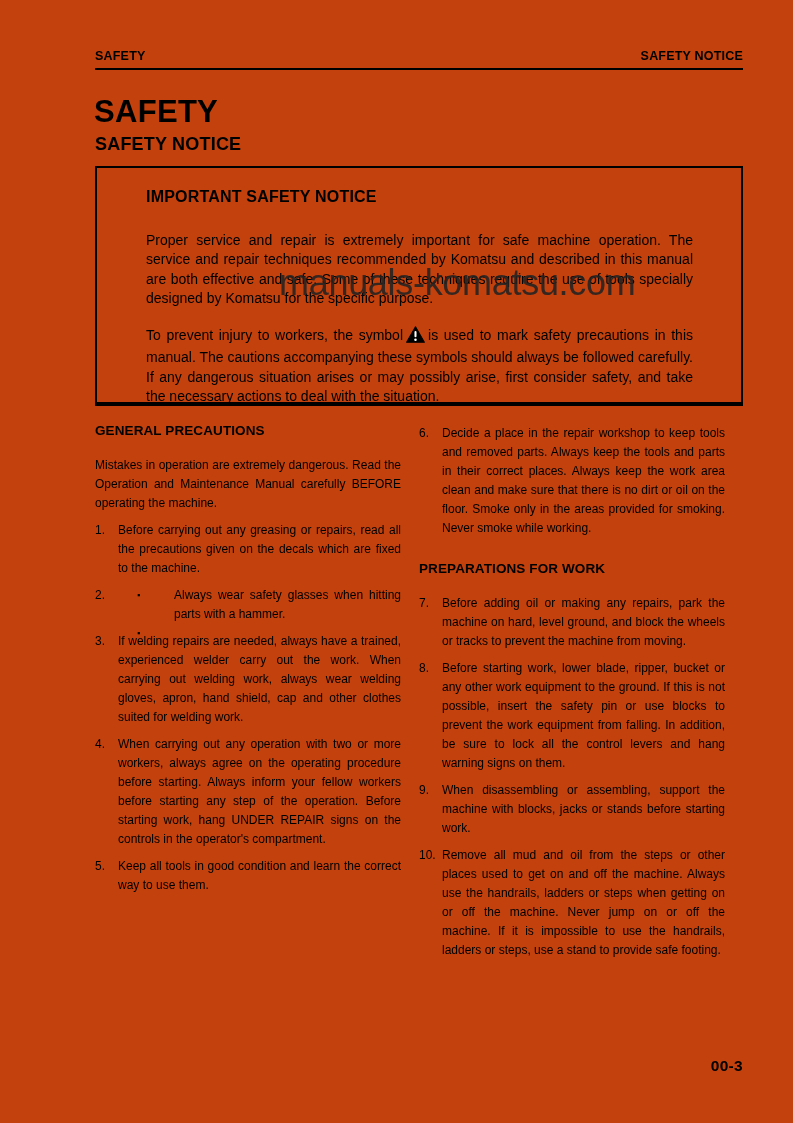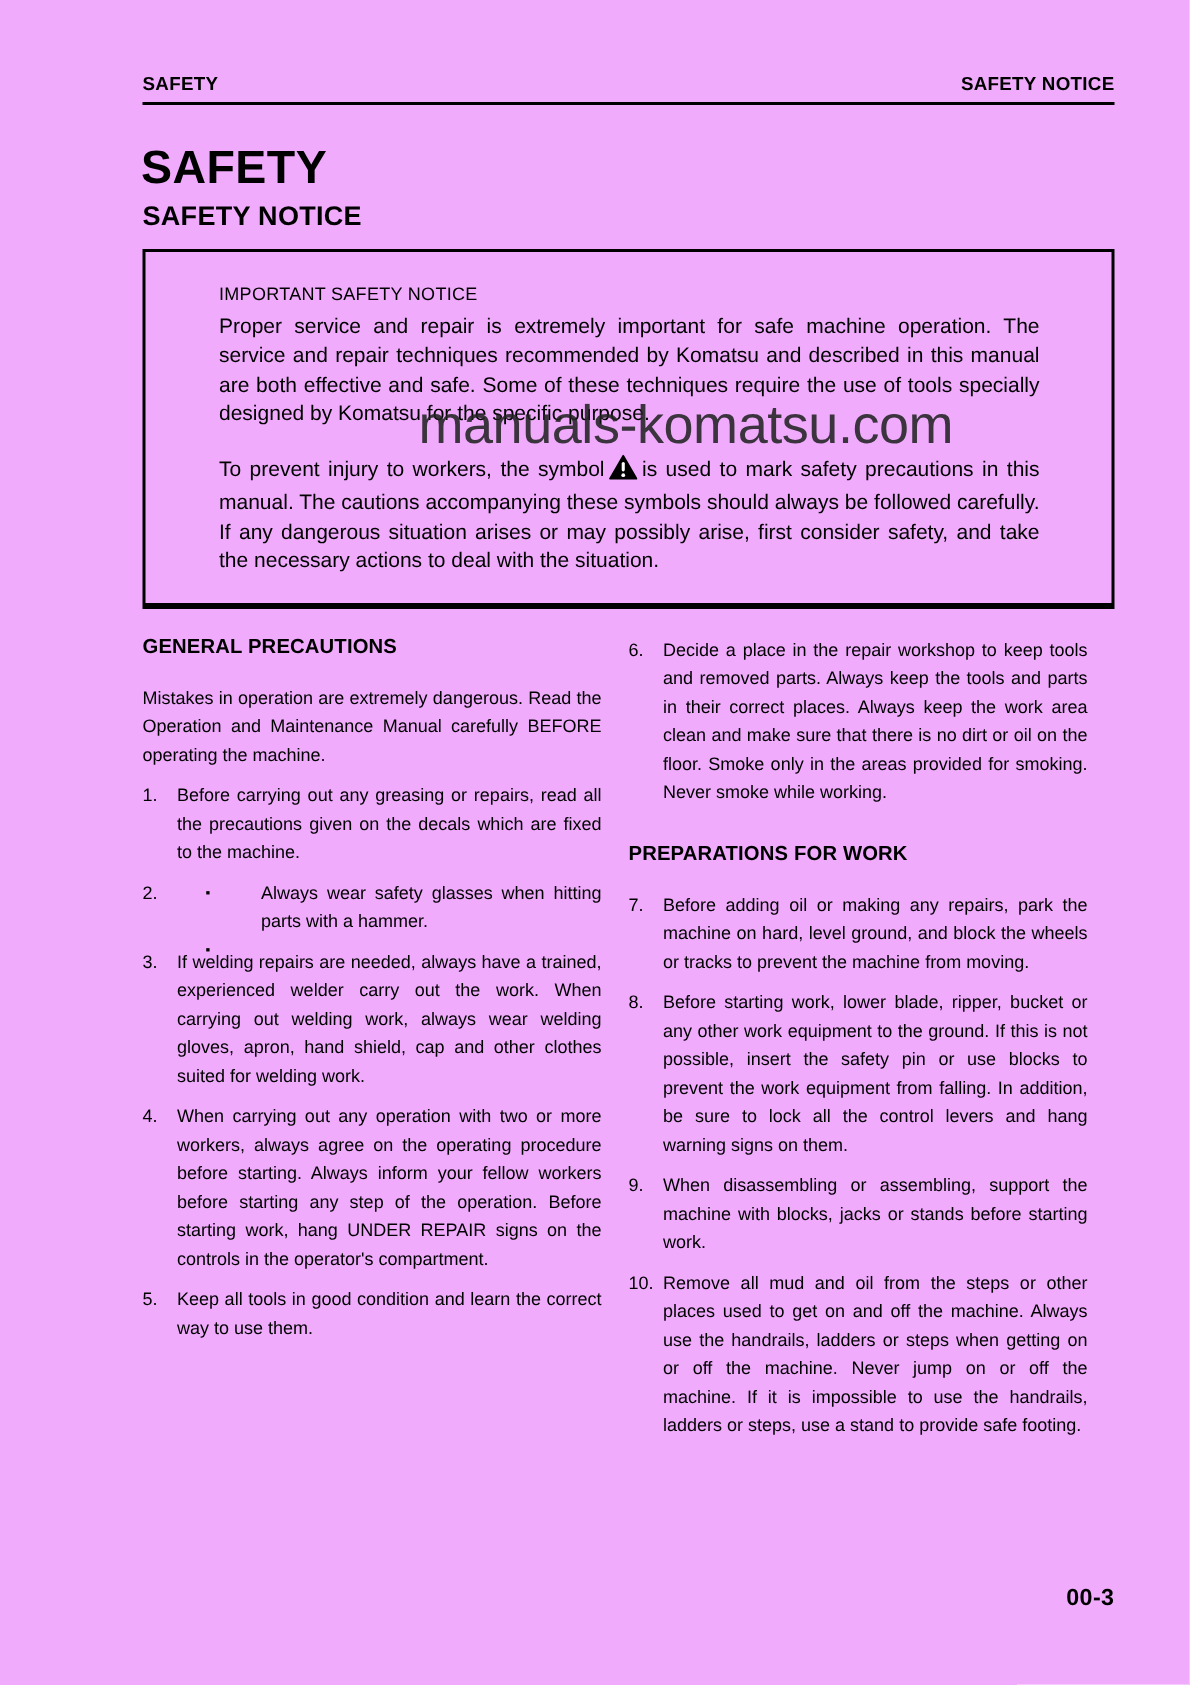--- a/index.html
+++ b/index.html
@@ -4,21 +4,21 @@
 <style>
   * { margin: 0; padding: 0; box-sizing: border-box; }
   html, body { width: 793px; height: 1123px; }
   body {
     background: #ffffff;
     color: #000000;
     font-family: "Liberation Sans", sans-serif;
     position: relative;
     overflow: hidden;
   }
-  .sheet { position: absolute; inset: 0; background: #f0abfc; }
+  .sheet { position: absolute; inset: 0; background: #c2410c; }
 
   
   .running-head {
     position: absolute; left: 95px; top: 49px; width: 648px;
     display: flex; justify-content: space-between;
     font-size: 12.5px; font-weight: 700; letter-spacing: 0.2px;
   }
   .head-rule {
     position: absolute; left: 95px; top: 68px; width: 648px; height: 2px;
     background: #000;
@@ -34,22 +34,22 @@
     font-size: 18px; font-weight: 700; letter-spacing: 0.2px; line-height: 1;
   }
 
   
   .notice-box {
     position: absolute; left: 95px; top: 166px; width: 648px; height: 240px;
     border: 2px solid #000; border-bottom-width: 4px;
     padding: 20px 48px 0 49px;
   }
   .notice-box h3 {
-    font-size: 12px; font-weight: 400; line-height: 17px;
-    letter-spacing: 0.2px; margin-bottom: 3px;
+    font-size: 16px; font-weight: 700; line-height: 17px;
+    letter-spacing: 0.2px; margin-bottom: 26px;
   }
   .notice-box p {
     font-size: 14px; line-height: 19.3px; text-align: justify;
   }
   .notice-box p.second { margin-top: 18px; }
   .warn-icon { display: inline-block; vertical-align: -3px; margin: 0 3px; }
 
   
   .watermark {
     position: absolute; left: 279px; top: 262px; z-index: 5;

